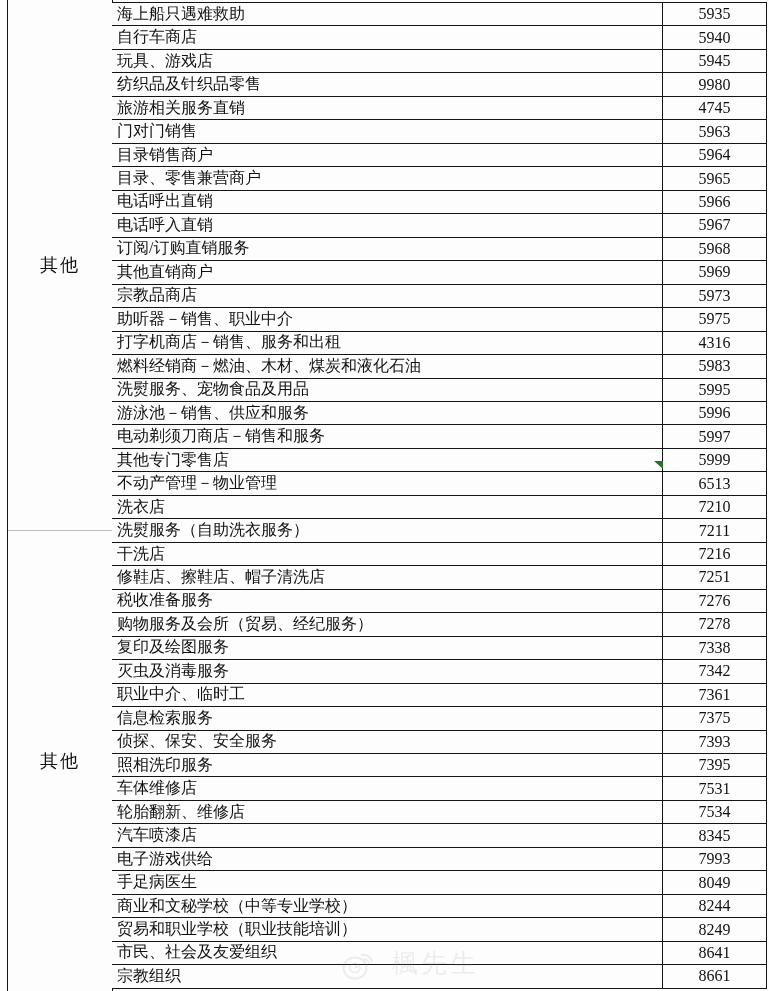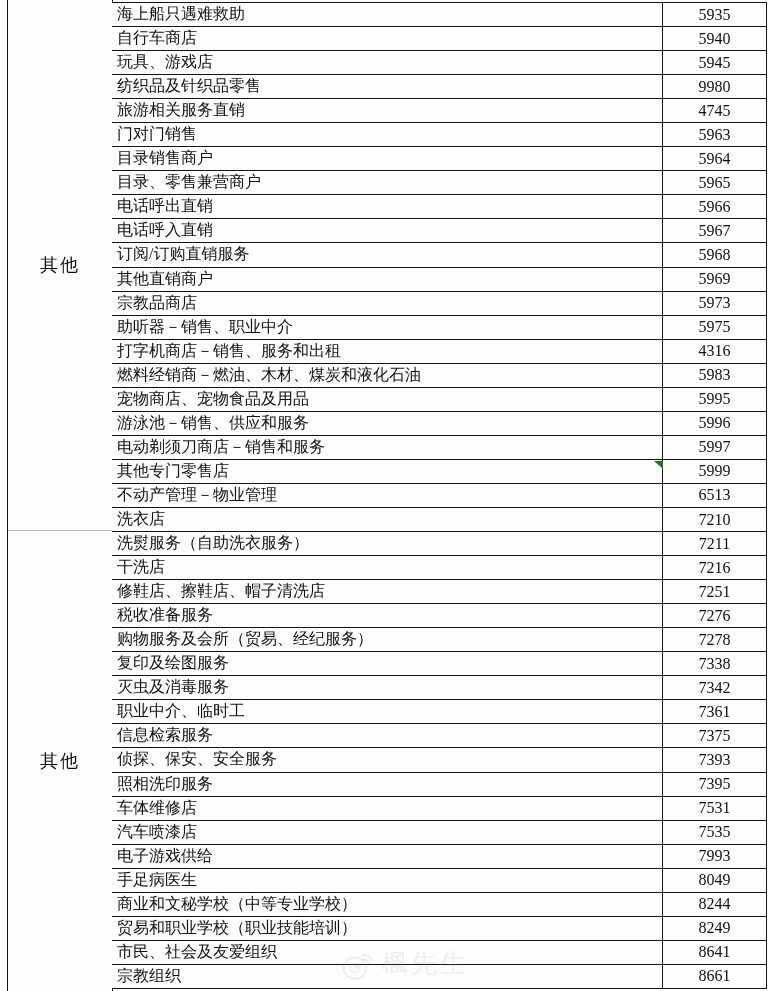--- a/index.html
+++ b/index.html
@@ -81,21 +81,21 @@
     width: 9px; height: 8px;
     clip-path: polygon(0 0, 100% 0, 100% 100%);
   }
 
   
   .watermark {
     position: absolute;
     left: 342px; top: 946px;
     display: flex;
     align-items: flex-end;
-    gap: 6px;
+    gap: 16px;
     opacity: 0.16;
     pointer-events: none;
   }
   .watermark .wm-text {
     font-size: 26px;
     color: #9a9a9a;
     letter-spacing: 3px;
     white-space: nowrap;
   }
 </style>
@@ -168,21 +168,21 @@
     </div>
       <div class="row">
       <div class="cell-desc">打字机商店－销售、服务和出租</div>
       <div class="cell-code">4316</div>
     </div>
       <div class="row">
       <div class="cell-desc">燃料经销商－燃油、木材、煤炭和液化石油</div>
       <div class="cell-code">5983</div>
     </div>
       <div class="row">
-      <div class="cell-desc">宠物商店、宠物食品及用品</div>
+      <div class="cell-desc">洗熨服务、宠物食品及用品</div>
       <div class="cell-code">5995</div>
     </div>
       <div class="row">
       <div class="cell-desc">游泳池－销售、供应和服务</div>
       <div class="cell-code">5996</div>
     </div>
       <div class="row">
       <div class="cell-desc">电动剃须刀商店－销售和服务</div>
       <div class="cell-code">5997</div>
     </div>
@@ -240,22 +240,26 @@
     </div>
       <div class="row">
       <div class="cell-desc">照相洗印服务</div>
       <div class="cell-code">7395</div>
     </div>
       <div class="row">
       <div class="cell-desc">车体维修店</div>
       <div class="cell-code">7531</div>
     </div>
       <div class="row">
+      <div class="cell-desc">轮胎翻新、维修店</div>
+      <div class="cell-code">7534</div>
+    </div>
+      <div class="row">
       <div class="cell-desc">汽车喷漆店</div>
-      <div class="cell-code">7535</div>
+      <div class="cell-code">8345</div>
     </div>
       <div class="row">
       <div class="cell-desc">电子游戏供给</div>
       <div class="cell-code">7993</div>
     </div>
       <div class="row">
       <div class="cell-desc">手足病医生</div>
       <div class="cell-code">8049</div>
     </div>
       <div class="row">

